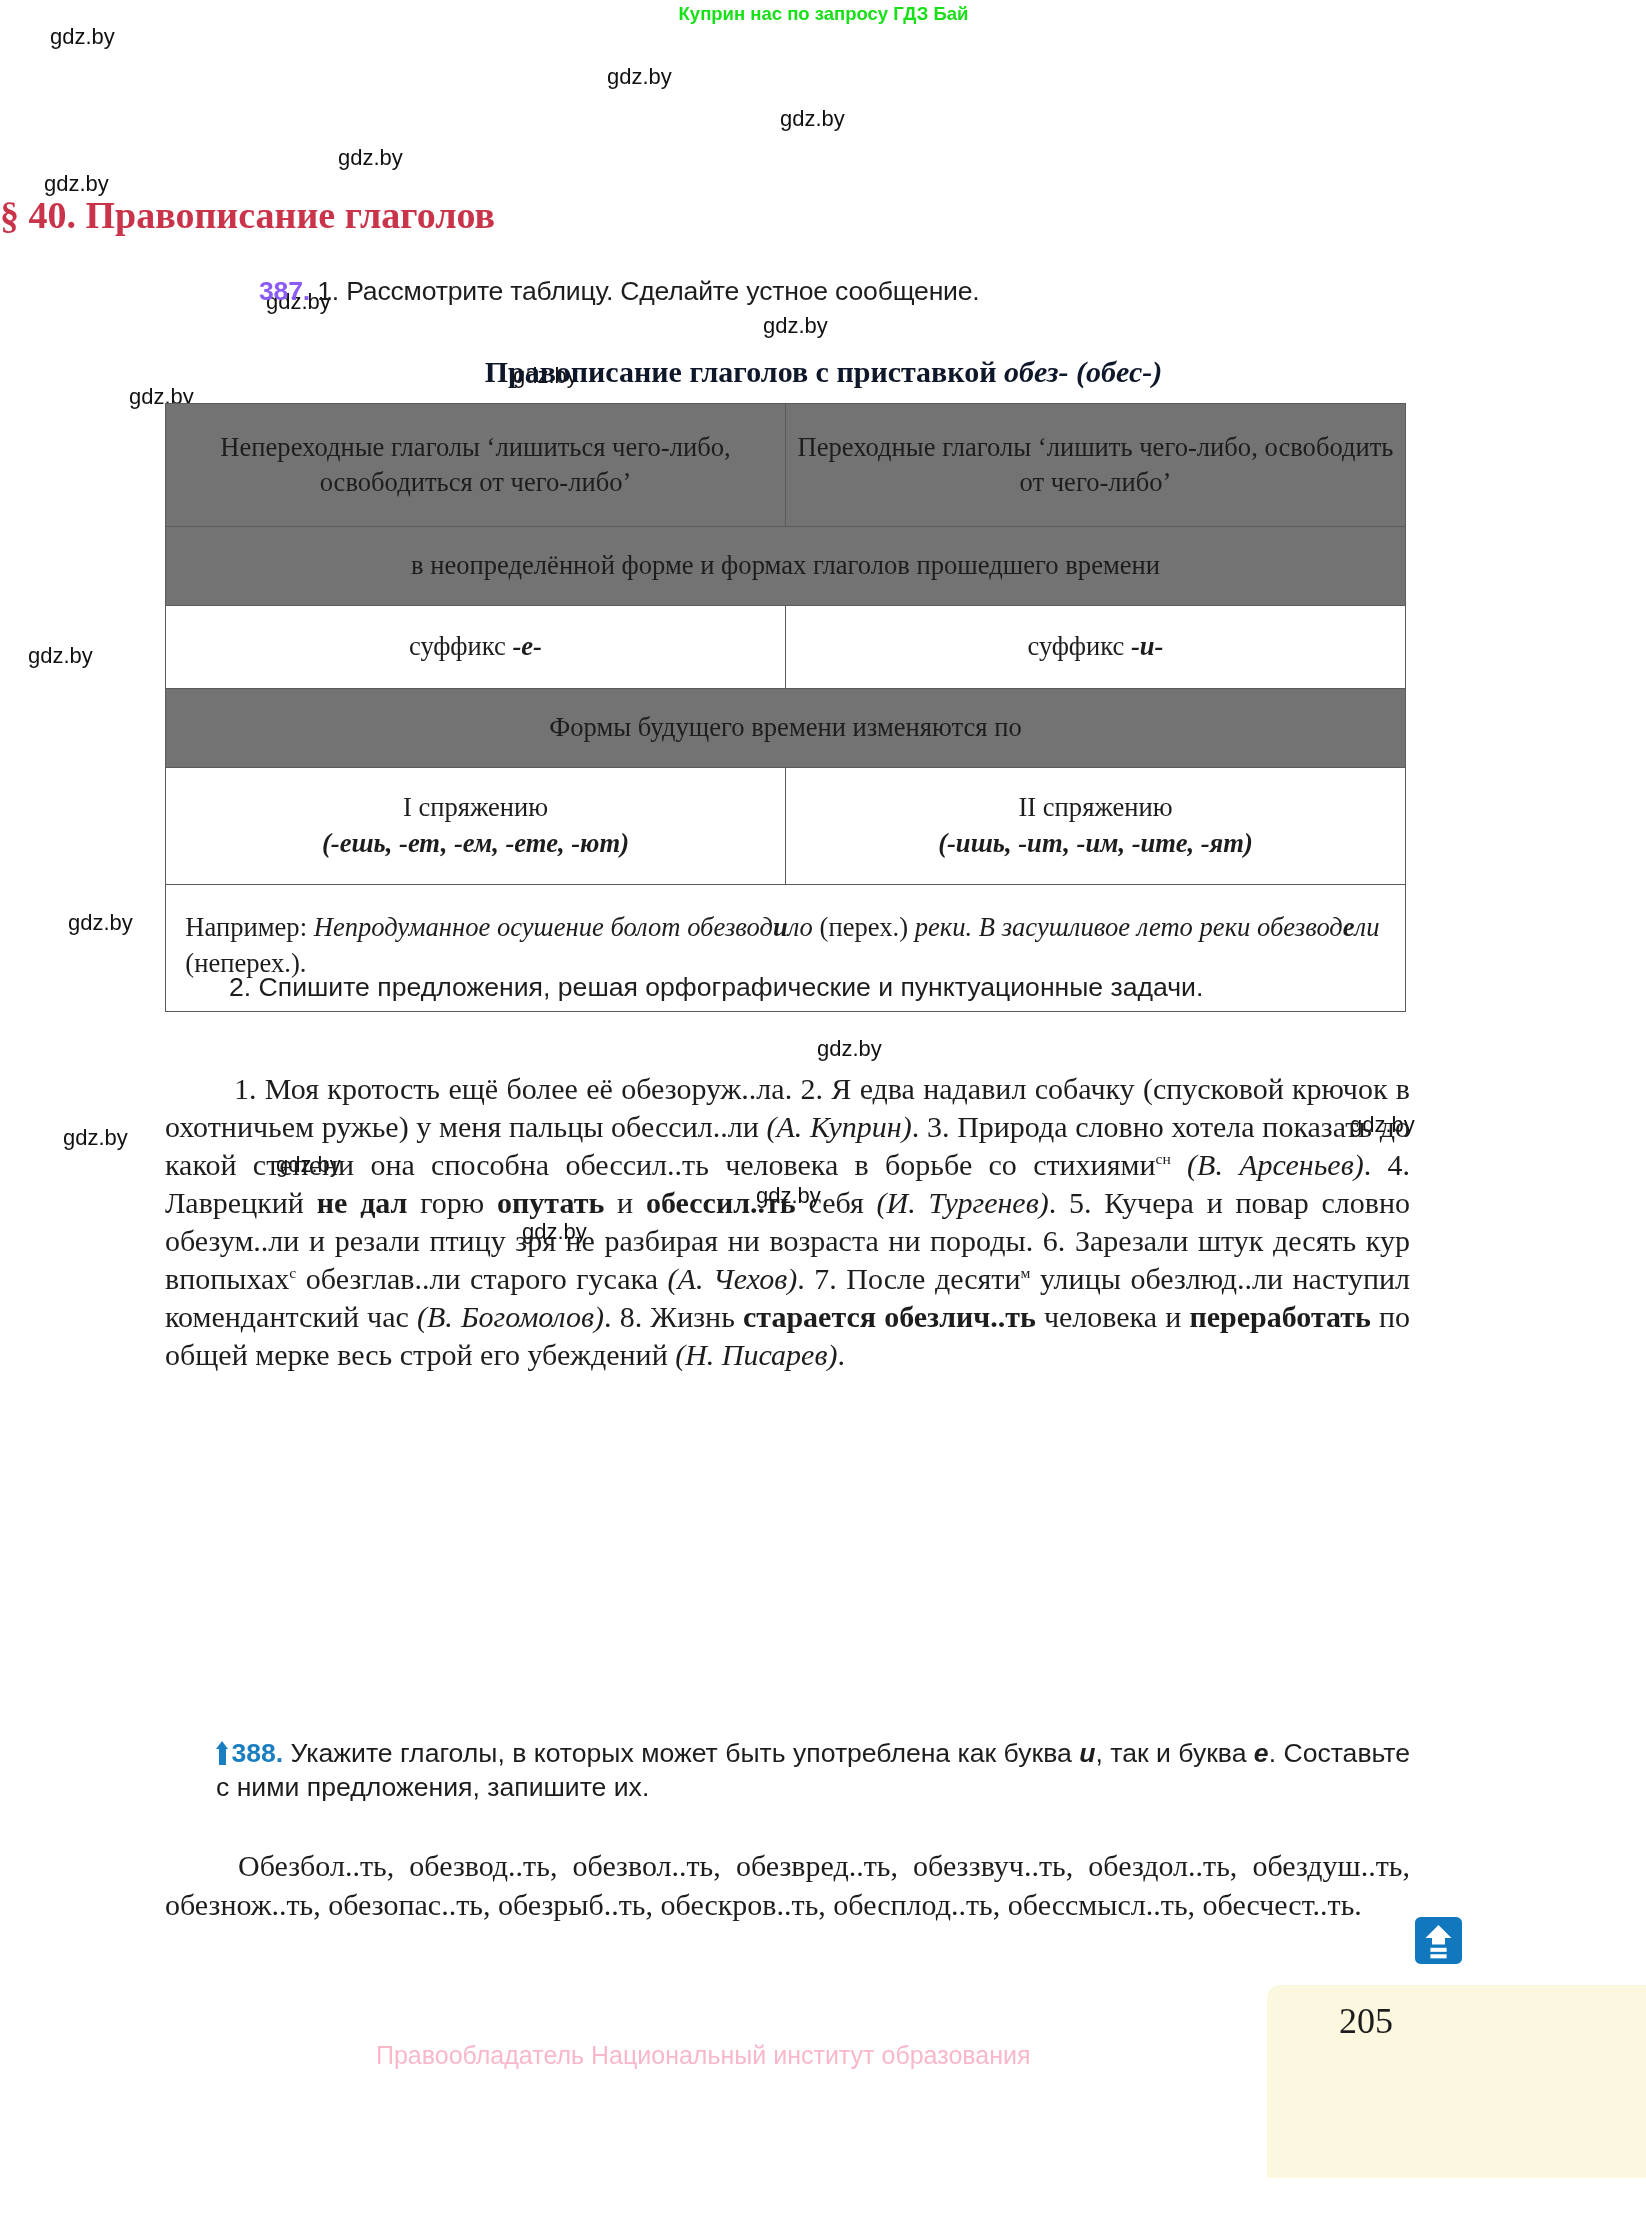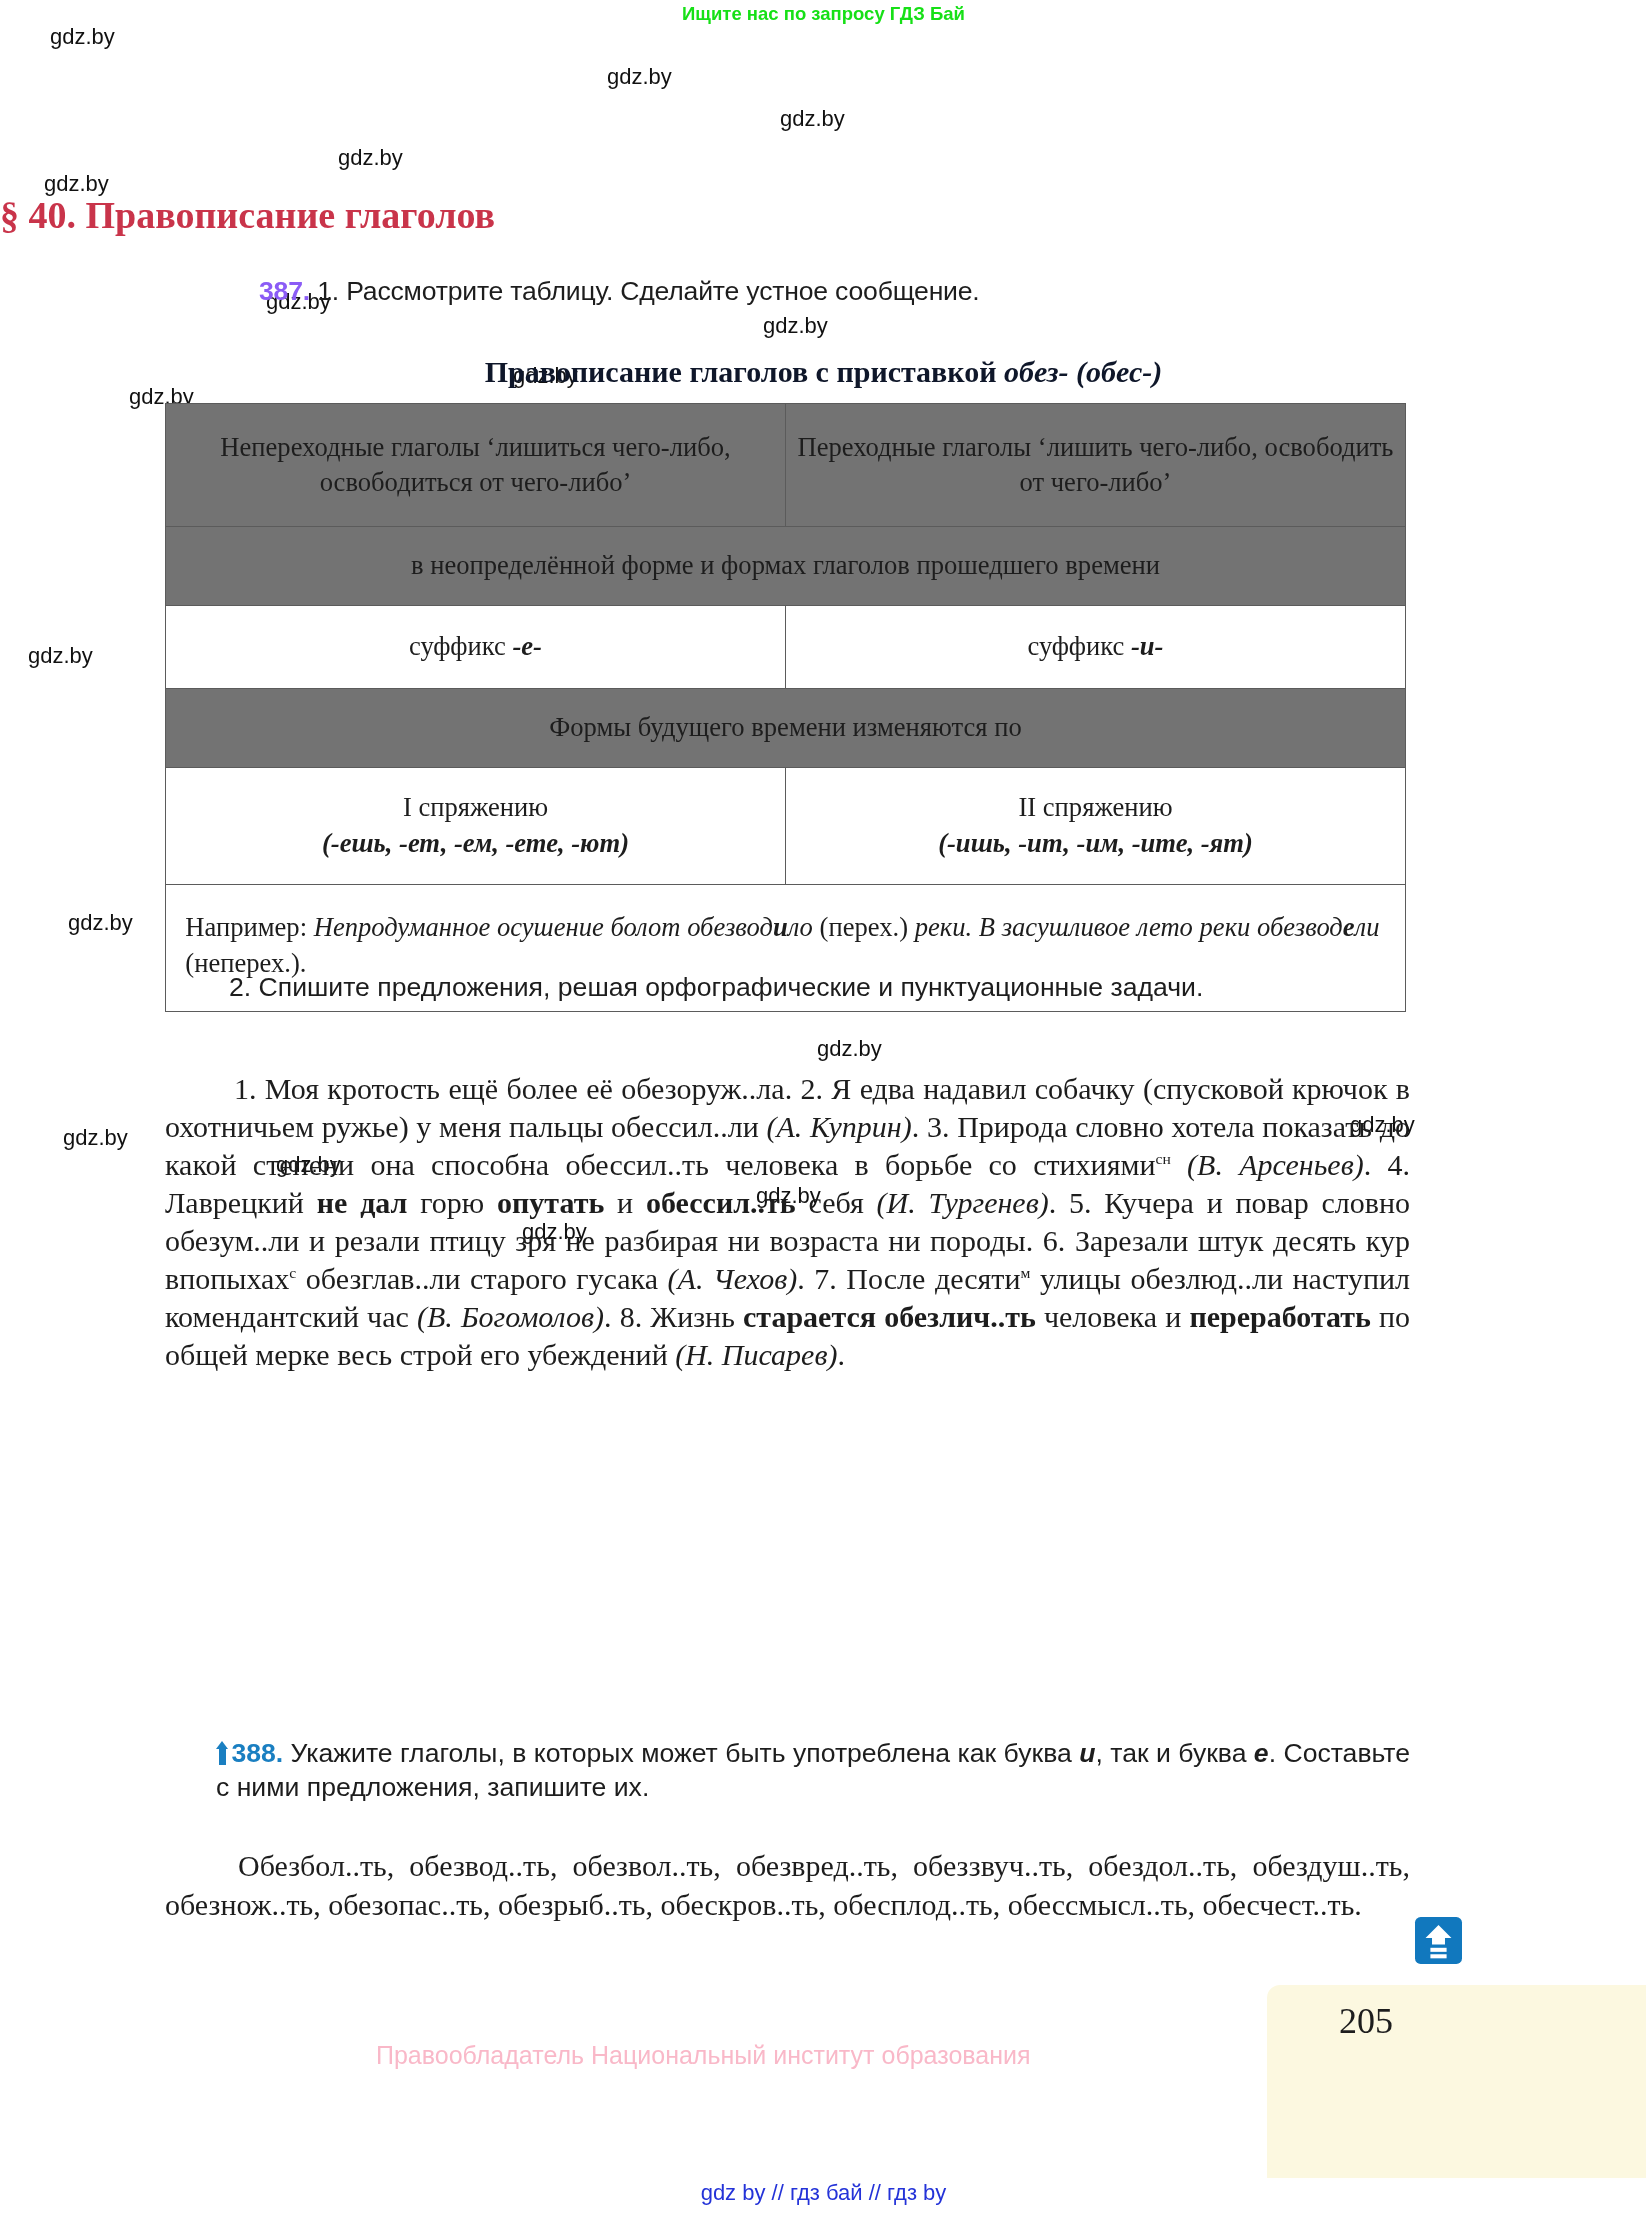--- a/index.html
+++ b/index.html
@@ -233,21 +233,21 @@
     font-size: 22px;
     color: #2433d8;
     white-space: nowrap;
   }
 </style>
 </head>
 <body>
 
 <div class="page">
 
-  <div class="promo-banner">Ищите нас по запросу ГДЗ Бай</div>
+  <div class="promo-banner">Куприн нас по запросу ГДЗ Бай</div>
 
   <div id="watermark-layer">
       <span class="wm" style="left: 50px; top: 24px; font-size: 22px;">gdz.by</span>
       <span class="wm" style="left: 607px; top: 64px; font-size: 22px;">gdz.by</span>
       <span class="wm" style="left: 780px; top: 106px; font-size: 22px;">gdz.by</span>
       <span class="wm" style="left: 338px; top: 145px; font-size: 22px;">gdz.by</span>
       <span class="wm" style="left: 44px; top: 171px; font-size: 22px;">gdz.by</span>
       <span class="wm" style="left: 266px; top: 289px; font-size: 22px;">gdz.by</span>
       <span class="wm" style="left: 763px; top: 313px; font-size: 22px;">gdz.by</span>
       <span class="wm" style="left: 513px; top: 363px; font-size: 22px;">gdz.by</span>
@@ -337,16 +337,15 @@
       <rect x="19" y="38" width="20" height="5" fill="#ffffff"></rect>
       <rect x="19" y="46" width="20" height="5" fill="#ffffff"></rect>
     </svg>
   </div>
 
   <div class="page-plate"></div>
   <div class="page-number">205</div>
 
   <div class="copyright">Правообладатель Национальный институт образования</div>
 
-  <div class="bottom-links">gdz by  //  гдз бай  //  гдз by</div>
 
 </div>
 
 
 </body></html>

